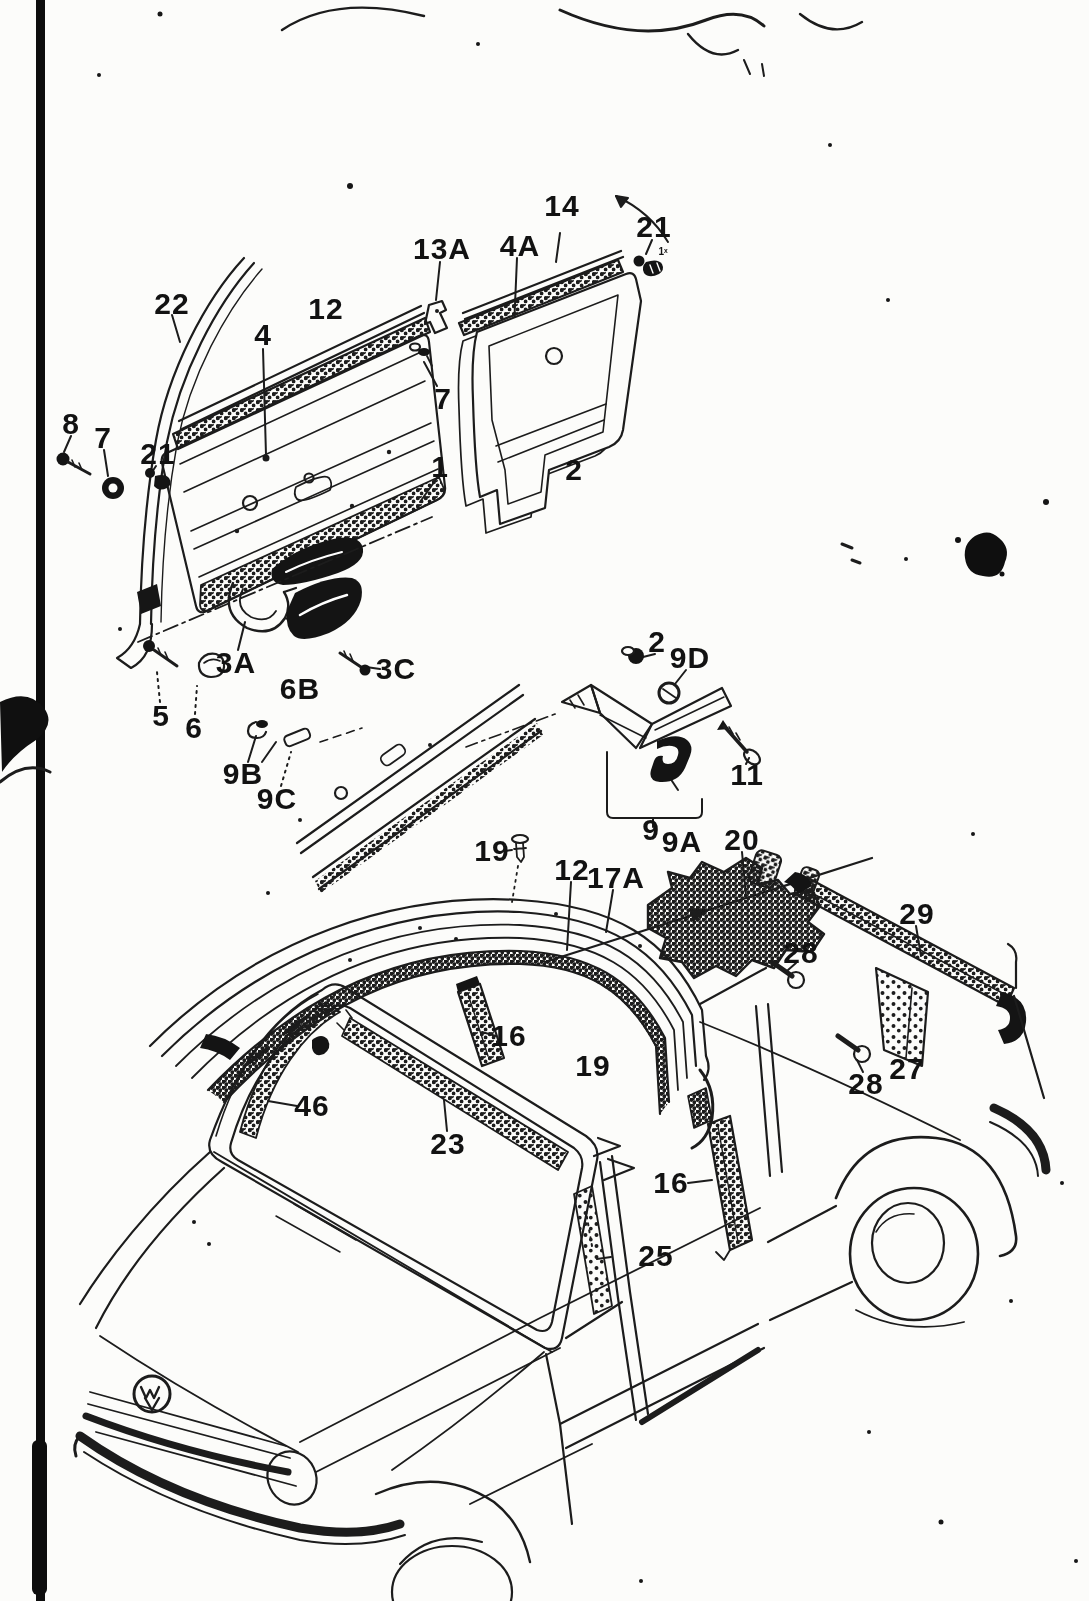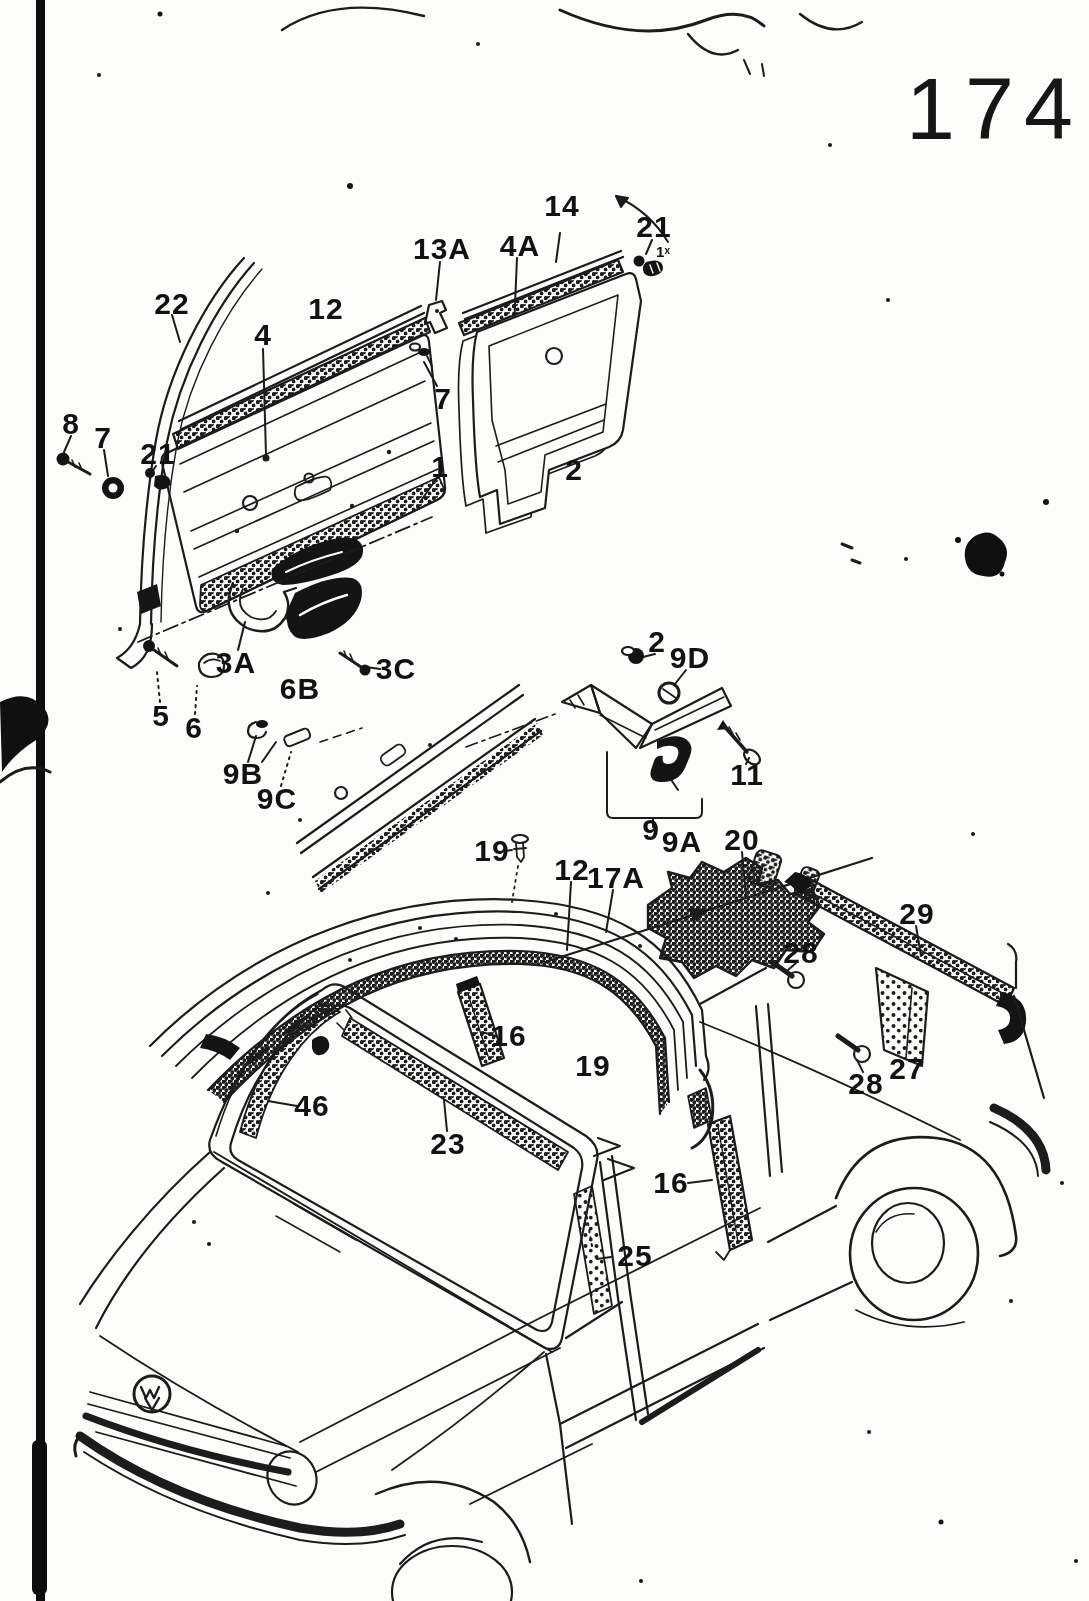--- a/index.html
+++ b/index.html
@@ -2,21 +2,21 @@
 <html><head>
 <meta charset="utf-8">
 <style>
   html,body{margin:0;padding:0;background:#888;}
   #page{position:relative;width:1089px;height:1601px;margin:0 auto;background:#fcfcfa;overflow:hidden;
         font-family:"Liberation Sans",sans-serif;color:#151515;}
   #artwork{position:absolute;left:0;top:0;width:1089px;height:1601px;}
   .plabel{position:absolute;transform:translate(-50%,-50%);
           font:700 30px "Liberation Sans",sans-serif;color:#121212;
           letter-spacing:1px;white-space:nowrap;z-index:5;}
-  .plabel.small{font-size:15px;letter-spacing:0;}
+  .plabel.small{font-size:10px;letter-spacing:0;}
   #page-number{position:absolute;left:906px;top:58px;
           font:400 88px "Liberation Sans",sans-serif;letter-spacing:10px;color:#161616;z-index:5;}
 </style>
 </head>
 <body>
 
 <div id="page">
 
   <svg id="artwork" viewBox="0 0 1089 1601" fill="none" stroke="#1c1c1c" stroke-width="2.2" stroke-linecap="round" stroke-linejoin="round">
     <defs>
@@ -312,21 +312,20 @@
       <path d="M80,1436 Q170,1500 300,1528 Q360,1538 400,1524" stroke-width="9"></path>
       <path d="M84,1452 Q175,1512 300,1540 Q360,1550 405,1535" stroke-width="2"></path>
       <path d="M80,1436 q-8,8 -4,20" stroke-width="3"></path>
       <path d="M376,1494 Q440,1466 494,1502 Q522,1524 530,1562" stroke-width="2.4"></path>
       <path d="M400,1564 Q432,1528 482,1542"></path>
       <ellipse cx="452" cy="1592" rx="60" ry="46"></ellipse>
       <path d="M544,1352 Q470,1416 392,1470" stroke-width="1.8"></path>
     </g>
   </svg>
 
-  <div id="page-number">174</div>
 
   <div class="plabel" style="left:442px;top:249px">13A</div>
   <div class="plabel" style="left:520px;top:246px">4A</div>
   <div class="plabel" style="left:562px;top:206px">14</div>
   <div class="plabel" style="left:654px;top:227px">21</div>
   <div class="plabel small" style="left:663px;top:251px">1ˣ</div>
   <div class="plabel" style="left:172px;top:304px">22</div>
   <div class="plabel" style="left:326px;top:309px">12</div>
   <div class="plabel" style="left:263px;top:335px">4</div>
   <div class="plabel" style="left:443px;top:399px">7</div>
@@ -353,14 +352,14 @@
   <div class="plabel" style="left:742px;top:840px">20</div>
   <div class="plabel" style="left:801px;top:953px">28</div>
   <div class="plabel" style="left:917px;top:914px">29</div>
   <div class="plabel" style="left:907px;top:1069px">27</div>
   <div class="plabel" style="left:866px;top:1084px">28</div>
   <div class="plabel" style="left:312px;top:1106px">46</div>
   <div class="plabel" style="left:448px;top:1144px">23</div>
   <div class="plabel" style="left:509px;top:1036px">16</div>
   <div class="plabel" style="left:593px;top:1066px">19</div>
   <div class="plabel" style="left:671px;top:1183px">16</div>
-  <div class="plabel" style="left:635px;top:1256px">25</div>
+  <div class="plabel" style="left:656px;top:1256px">25</div>
 </div>
 
 </body></html>

